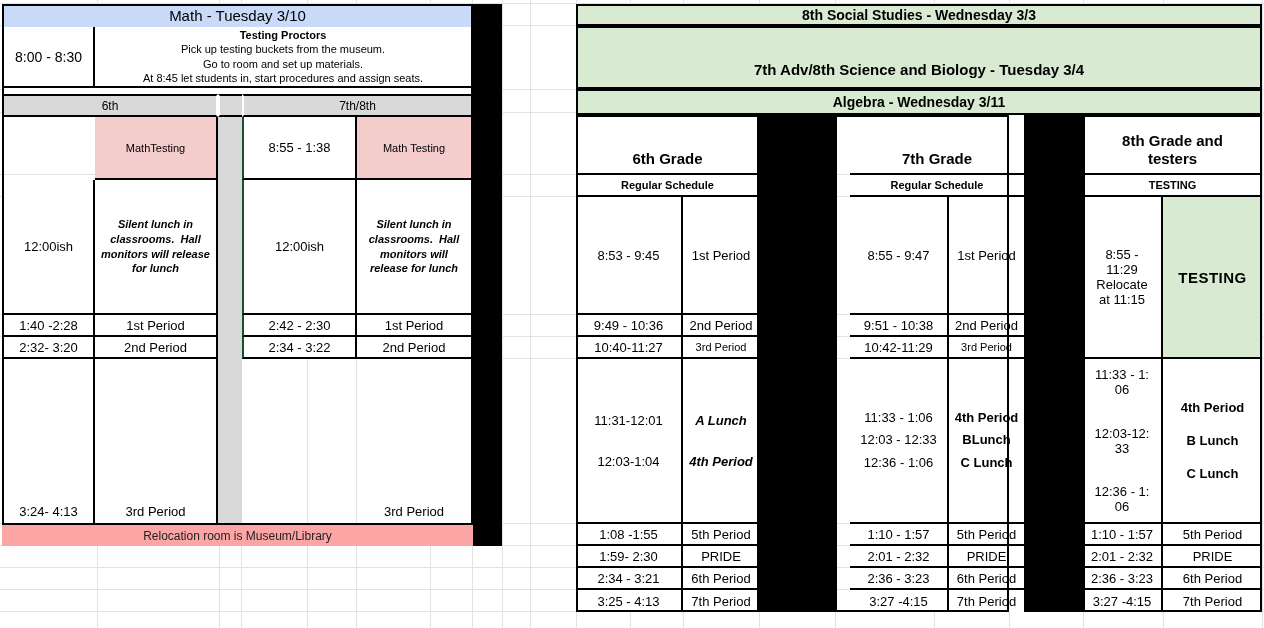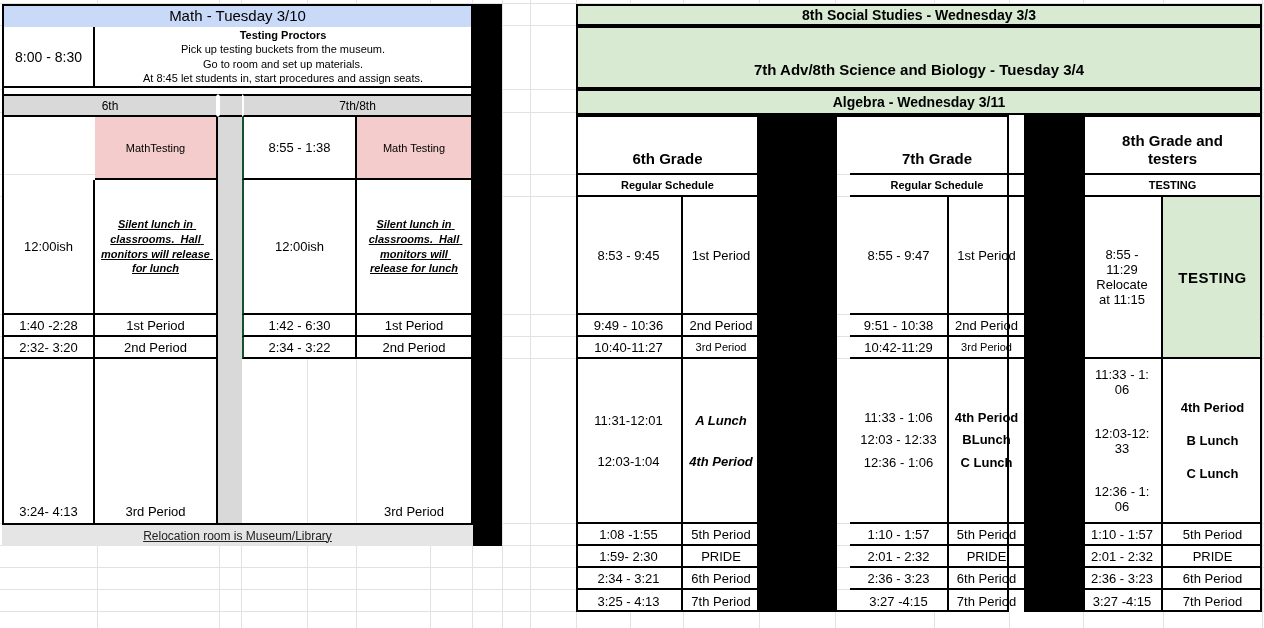--- a/index.html
+++ b/index.html
@@ -37,24 +37,24 @@
   .lt-proc-body { grid-row:2; grid-column:2/6; flex-direction:column; font-size:11px; line-height:1.3; }
   .lt-gap { grid-row:3; grid-column:1/6; background:#fff; }
   .lt-band { background:#d9d9d9; font-size:12px; }
   .lt-band-6 { grid-row:4; grid-column:1/3; border-right:2px solid #fff; }
   .lt-band-mid { grid-row:4; grid-column:3; border-left:2px solid #fff; }
   .lt-band-78 { grid-row:4; grid-column:4/6; border-left:2px solid #fff; }
   .lt-divider { grid-row:5/10; grid-column:3; background:#d9d9d9; }
   .pink { background:#f4cccc; }
   .t13 { font-size:13px; }
   .t11 { font-size:11px; }
-  .lunch-note { font-size:11px; font-weight:bold; font-style:italic; line-height:1.35; white-space:pre-wrap; padding:8px 6px;text-decoration:underline; }
+  .lunch-note { font-size:11px; font-weight:bold; font-style:italic; line-height:1.35; white-space:pre-wrap; padding:8px 6px; }
   .valign-bottom { align-items:flex-end; padding-bottom:4px; }
   .lt-frame { position:absolute; left:2px; top:4px; width:471px; height:521px; border:2px solid #000; pointer-events:none; }
-  #magenta-row { grid-row:10; grid-column:1/6; background:#e5e5e5; color:#222222; font-size:12px;text-decoration:underline; }
+  #magenta-row { grid-row:10; grid-column:1/6; background:#fca5a5; color:#222222; font-size:12px; }
 
   
   .black-bar { position:absolute; background:#000; }
 
   
   #right-table { position:absolute; left:576px; top:4px; width:686px; height:608px; }
   .banner { position:absolute; left:0; right:0; background:#d9ead3; border:2px solid #000;
             display:flex; align-items:center; justify-content:center; font-weight:bold; }
   #banner-1 { top:0; height:22px; font-size:14px; }
   #banner-2 { top:22px; height:63px; font-size:15px; align-items:flex-end; padding-bottom:9px; }
@@ -147,21 +147,21 @@
   <div class="cell br bb bl t13" style="grid-row:5;grid-column:4">8:55 - 1:38</div>
   <div class="cell pink br bb t11" style="grid-row:5;grid-column:5">Math Testing</div>
 
   <div class="cell br bb bl t13" style="grid-row:6;grid-column:1">12:00ish</div>
   <div class="cell lunch-note br bb" style="grid-row:6;grid-column:2">Silent lunch in classrooms.  Hall monitors will release for lunch</div>
   <div class="cell br bb bl t13" style="grid-row:6;grid-column:4">12:00ish</div>
   <div class="cell lunch-note br bb" style="grid-row:6;grid-column:5">Silent lunch in classrooms.  Hall monitors will release for lunch</div>
 
   <div class="cell br bb bl t13" style="grid-row:7;grid-column:1">1:40 -2:28</div>
   <div class="cell br bb t13" style="grid-row:7;grid-column:2">1st Period</div>
-  <div class="cell br bb bl t13" style="grid-row:7;grid-column:4">1:42 - 6:30</div>
+  <div class="cell br bb bl t13" style="grid-row:7;grid-column:4">2:42 - 2:30</div>
   <div class="cell br bb t13" style="grid-row:7;grid-column:5">1st Period</div>
 
   <div class="cell br bb bl t13" style="grid-row:8;grid-column:1">2:32- 3:20</div>
   <div class="cell br bb t13" style="grid-row:8;grid-column:2">2nd Period</div>
   <div class="cell br bb bl t13" style="grid-row:8;grid-column:4">2:34 - 3:22</div>
   <div class="cell br bb t13" style="grid-row:8;grid-column:5">2nd Period</div>
 
   <div class="cell br bb bl t13 valign-bottom" style="grid-row:9;grid-column:1">3:24- 4:13</div>
   <div class="cell br bb t13 valign-bottom" style="grid-row:9;grid-column:2">3rd Period</div>
   <div class="cell br bb t13 valign-bottom" style="grid-row:9;grid-column:5">3rd Period</div>

